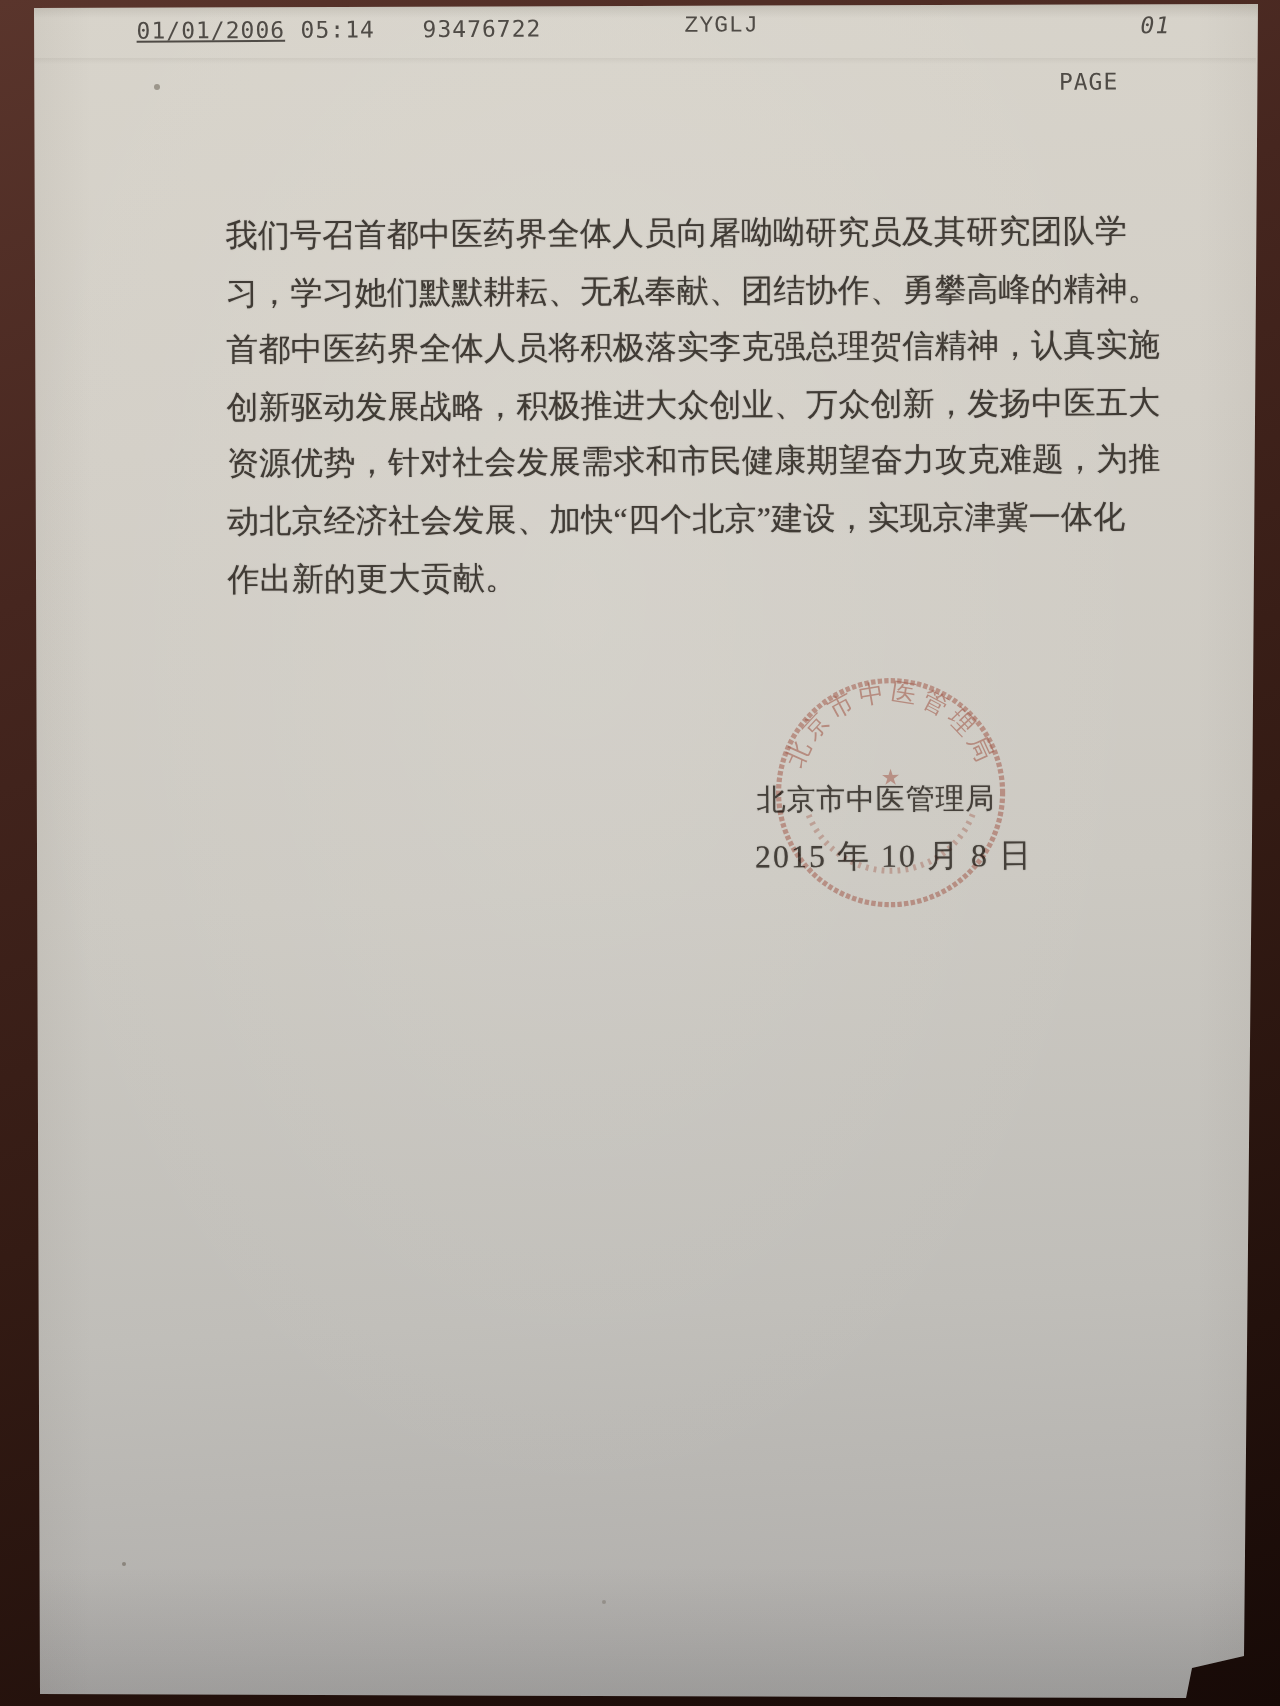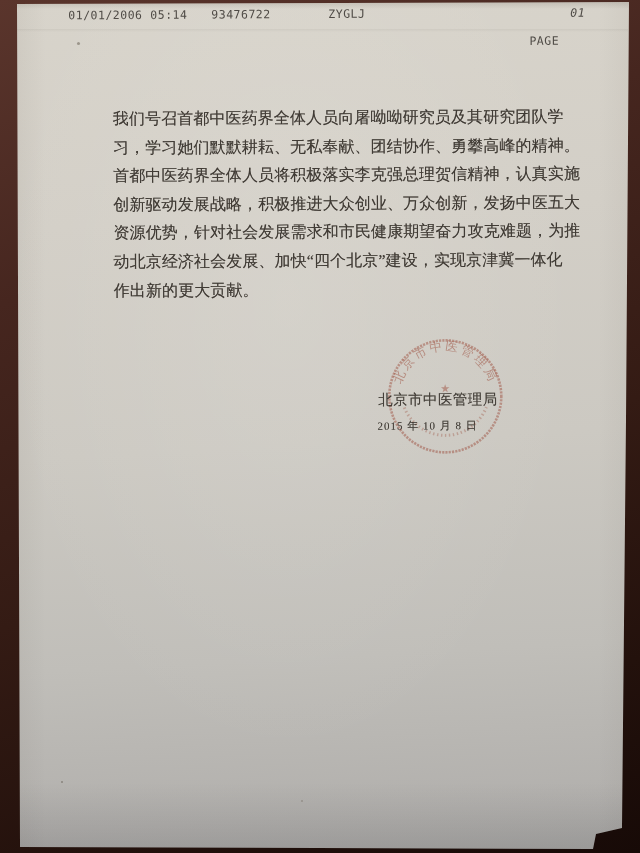--- a/index.html
+++ b/index.html
@@ -31,44 +31,44 @@
   .speck.s1 { left:77px;  top:42px;  }
   .speck.s2 { left:61px;  top:781px; width:2px; height:2px; }
   .speck.s3 { left:301px; top:800px; width:2px; height:2px; background:rgba(85,75,62,0.3); }
 
   .content { position:absolute; inset:0; transform: rotate(-0.3deg); transform-origin: 50% 40%; }
 
   
   .fax-header { position:absolute; left:0; top:7px; width:100%; height:16px;
     font-family:"DejaVu Sans Mono", monospace; font-size:11.5px; color:#4f4b46; letter-spacing:0.5px; }
   .fax-header span { position:absolute; white-space:pre; }
-  .fh-date    { left:70px; }
+  .fh-date    { left:70px;text-decoration:underline; }
   .fh-time    { left:152px; }
   .fh-number  { left:213px; }
-  .fh-station { left:330px; }
+  .fh-station { left:344px;font-family:Liberation Mono, monospace; }
   .fh-pagelab { left:531px;margin-top:28px; }
   .fh-pagenum { left:572px;font-style:italic; }
 
   
   .letter-body {
     position:absolute; left:114px; top:104px; width:470px;
     font-size:16px; line-height:28.6px; letter-spacing:0.1px;
     color:#403b35; text-shadow: 0 0 0.6px rgba(64,59,53,0.55);
   }
   .letter-body .line { white-space:pre; }
 
   
   .signature {
     position:absolute; left:378px; top:391px;
     font-size:14.5px; letter-spacing:0.4px; color:#45403a;
     text-shadow: 0 0 0.6px rgba(64,59,53,0.5); white-space:pre;
   }
   .sign-date {
     position:absolute; left:377px; top:419px;
-    font-size:11px; letter-spacing:1px; color:#45403a;
+    font-size:16px; letter-spacing:1px; color:#45403a;
     text-shadow: 0 0 0.6px rgba(64,59,53,0.5); white-space:pre;
   }
 
   
   .seal { position:absolute; left:384px; top:336px; width:122px; height:122px;
     mix-blend-mode:multiply; opacity:0.88; }
 </style>
 </head>
 <body>
 

